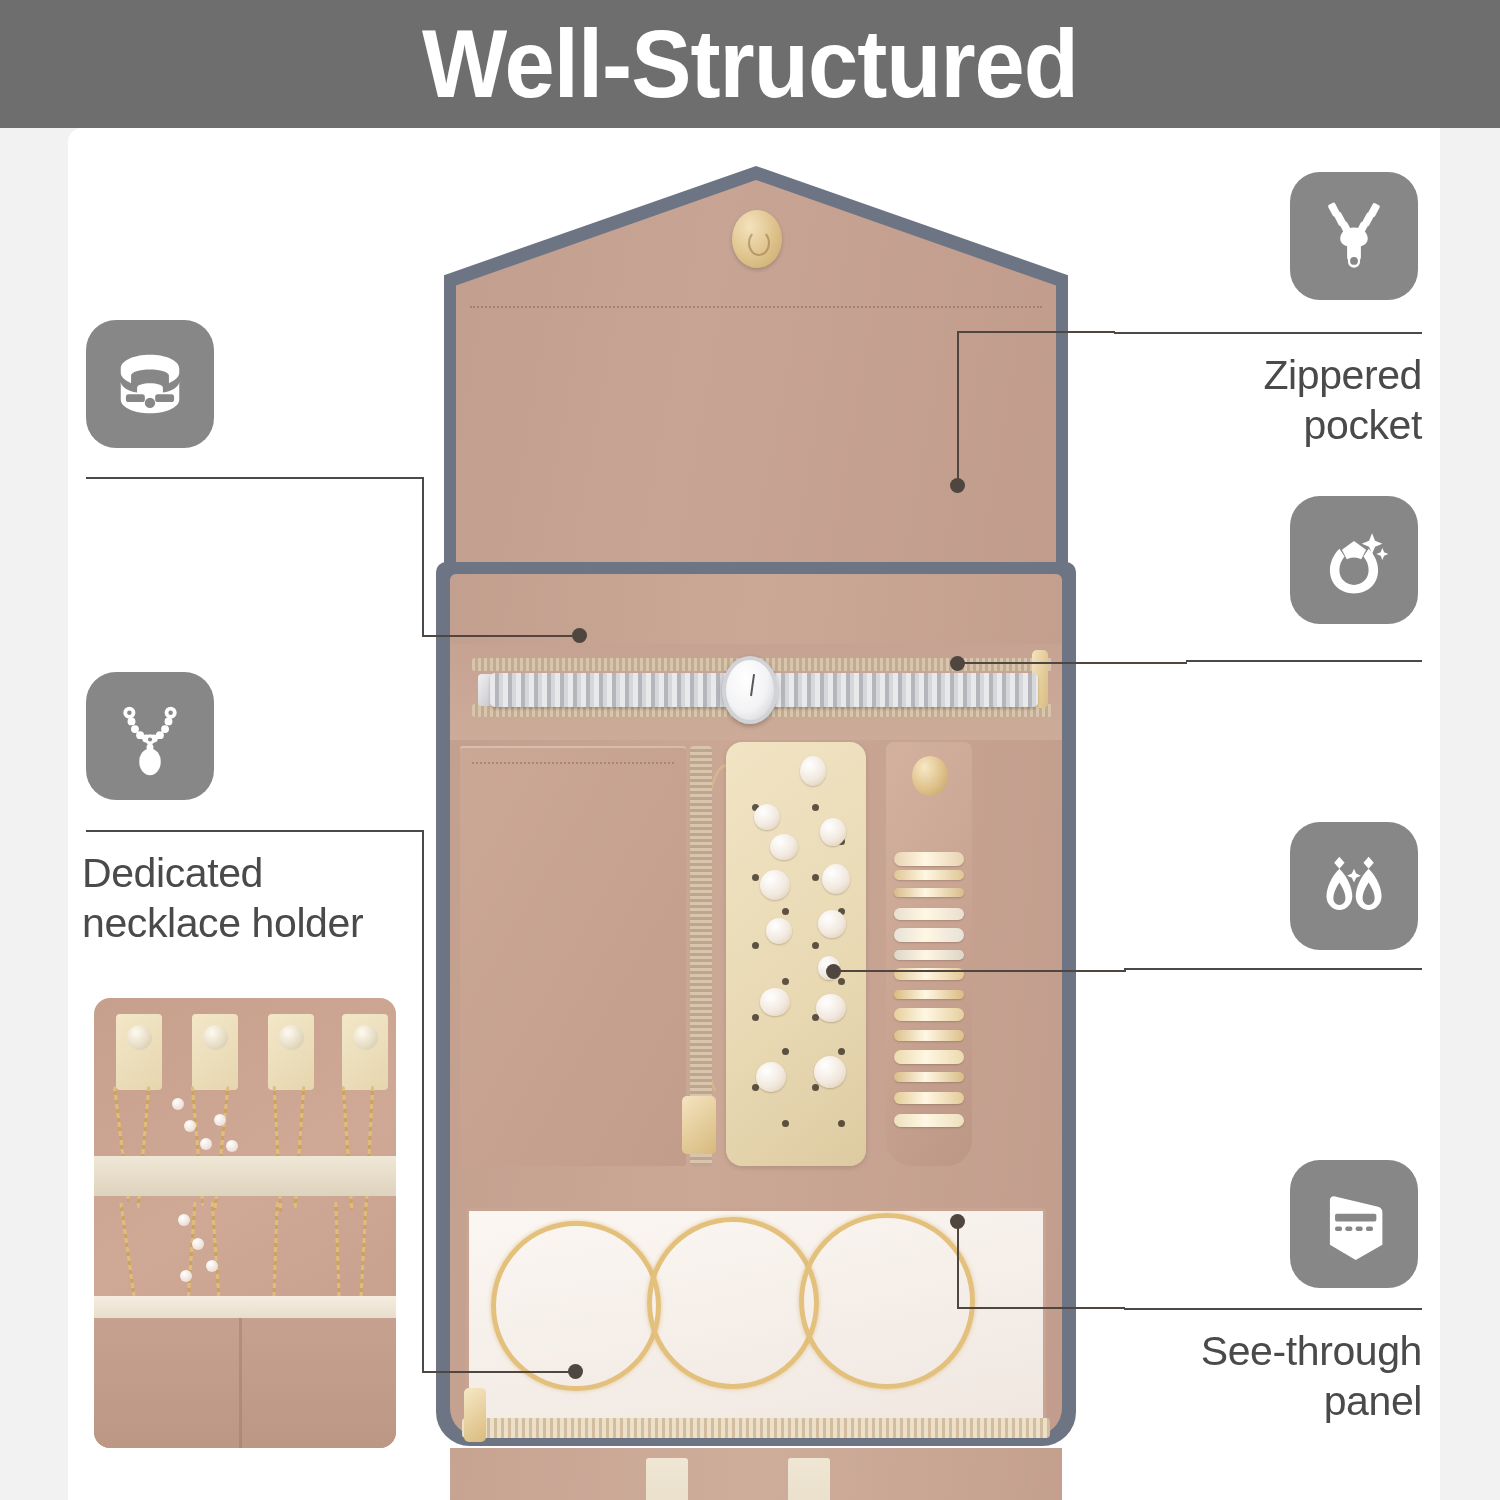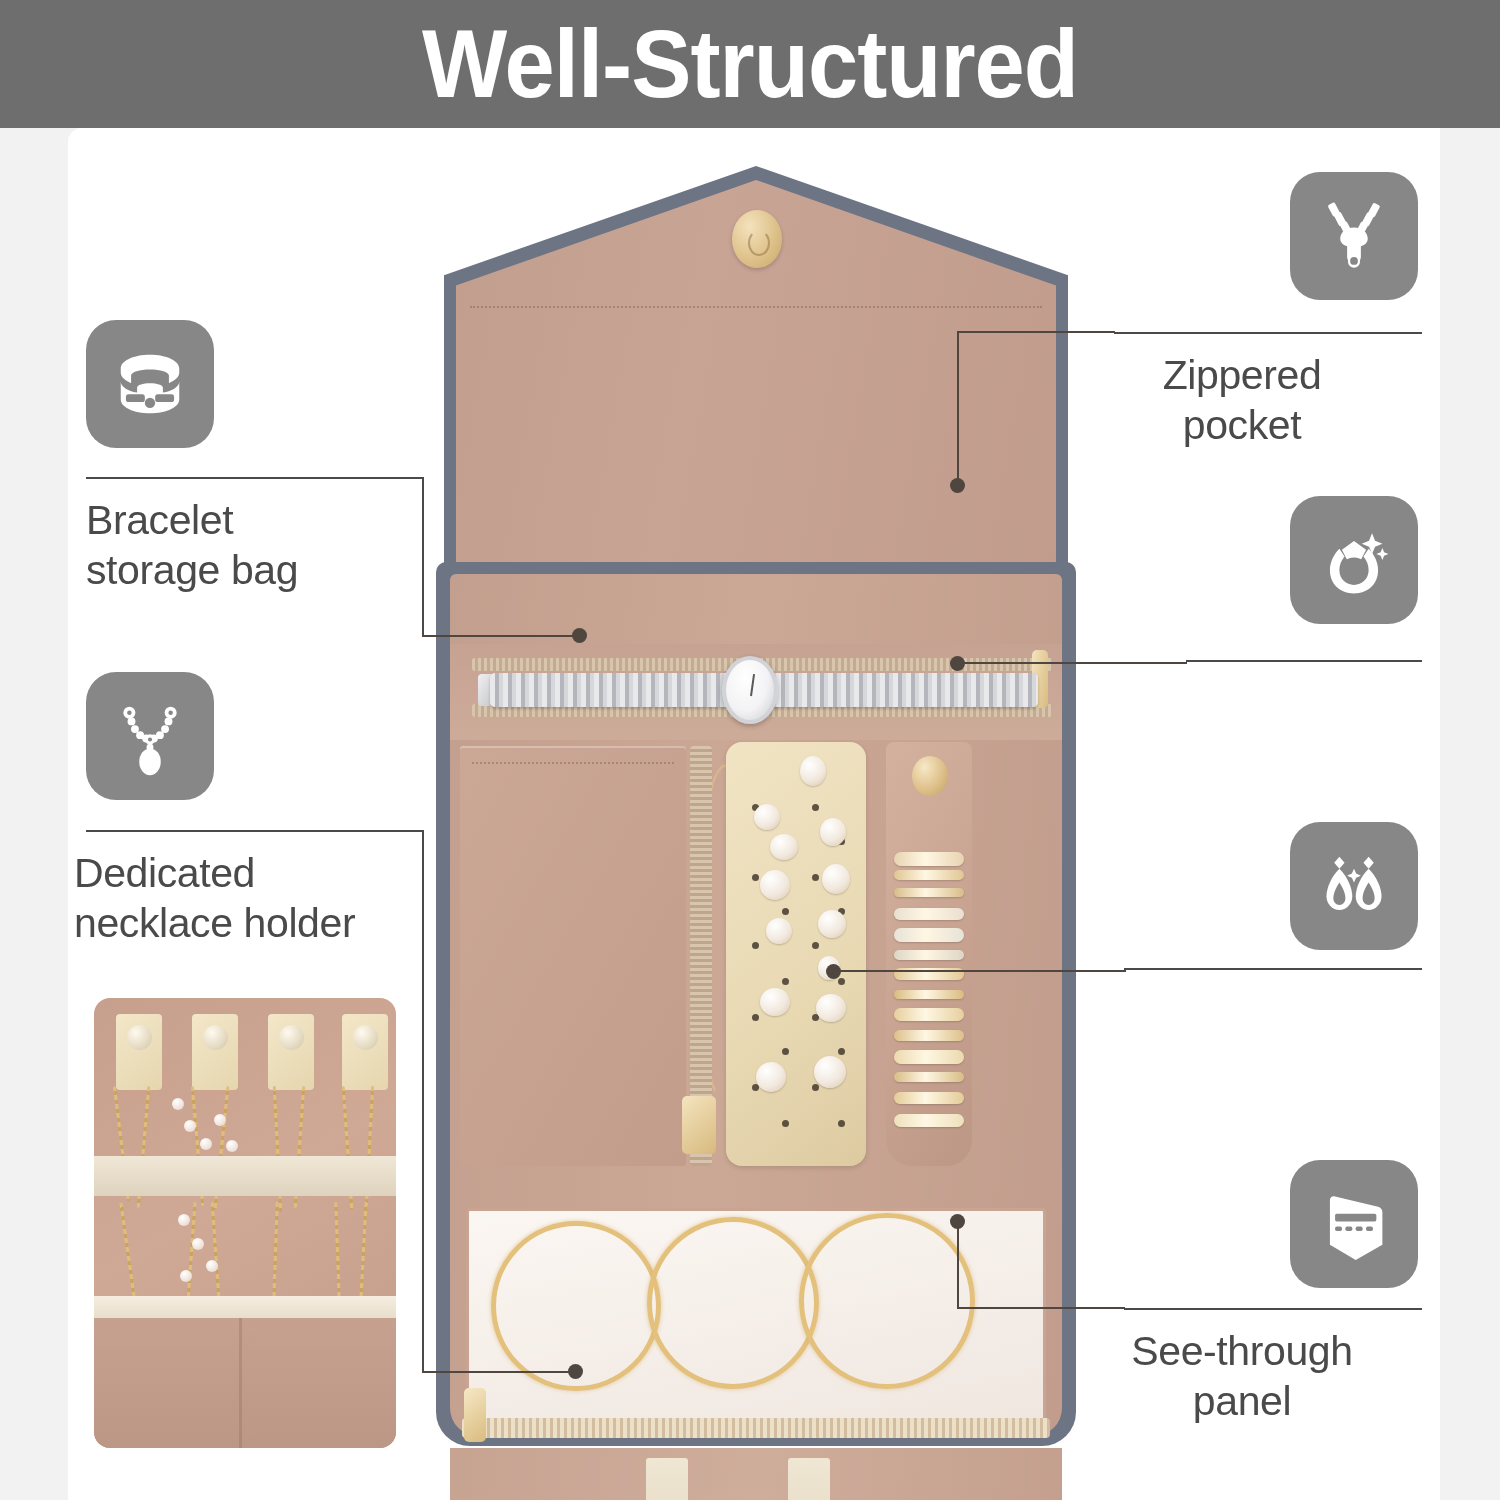--- a/index.html
+++ b/index.html
@@ -49,21 +49,21 @@
   .label {
     position: absolute;
     font-size: 41px;
     color: #4a4a4a;
     line-height: 1.22;
     letter-spacing: -0.4px;
     white-space: pre-line;
     font-weight: 400;
   }
   .label.left  { text-align: left; }
-  .label.right { text-align: center; }
+  .label.right { text-align: right; }
 
   
   .rule {
     position: absolute;
     height: 2px;
     background: #4a4a4a;
   }
   .rule-v {
     position: absolute;
     width: 2px;
@@ -440,22 +440,20 @@
       <path fill="#fff" d="M16 47v21c0 9 15 16 34 16s34-7 34-16V47c0 6-8 11-19 13v-6c0-3-7-5-15-5s-15 2-15 5v6C24 58 16 53 16 47z"></path>
       <rect x="22" y="62" width="22" height="9" rx="3" fill="#878787"></rect>
       <rect x="56" y="62" width="22" height="9" rx="3" fill="#878787"></rect>
       <circle cx="50" cy="72" r="6" fill="#878787"></circle>
     </svg>
   </div>
   <div class="rule" style="left:86px; top:477px; width:338px"></div>
   <div class="rule-v" style="left:422px; top:477px; height:159px"></div>
   <div class="lead-h" style="left:422px; top:635px; width:158px"></div>
   <div class="dot" style="left:572px; top:628px"></div>
-  <div class="label left" style="left:86px; top:495px; width:360px">Bracelet
-storage bag</div>
 
   <div class="tile" style="left:86px; top:672px">
     <svg viewBox="0 0 100 100" aria-hidden="true">
       <g fill="#fff">
         <circle cx="26" cy="23" r="7"></circle>
           <circle cx="74" cy="23" r="7"></circle>
         <circle cx="28.5" cy="33" r="4.6"></circle>
           <circle cx="71.5" cy="33" r="4.6"></circle>
         <circle cx="32.5" cy="42" r="4.6"></circle>
           <circle cx="67.5" cy="42" r="4.6"></circle>
@@ -469,21 +467,21 @@
       </g>
       <circle cx="26" cy="23" r="2.6" fill="#878787"></circle>
       <circle cx="74" cy="23" r="2.6" fill="#878787"></circle>
       <circle cx="50" cy="54" r="2.4" fill="#878787"></circle>
     </svg>
   </div>
   <div class="rule" style="left:86px; top:830px; width:338px"></div>
   <div class="rule-v" style="left:422px; top:830px; height:542px"></div>
   <div class="lead-h" style="left:422px; top:1371px; width:158px"></div>
   <div class="dot" style="left:568px; top:1364px"></div>
-  <div class="label left" style="left:74px; top:848px; width:380px">Dedicated
+  <div class="label left" style="left:82px; top:848px; width:380px">Dedicated
 necklace holder</div>
 
   <div class="tile" style="left:1290px; top:172px">
     <svg viewBox="0 0 100 100" aria-hidden="true">
       <g fill="#fff">
         <rect x="22" y="12" width="9" height="15" rx="2" transform="rotate(-28 26 19)"></rect>
         <rect x="29" y="23" width="9" height="15" rx="2" transform="rotate(-28 33 30)"></rect>
         <rect x="36" y="34" width="9" height="14" rx="2" transform="rotate(-28 40 41)"></rect>
         <rect x="69" y="12" width="9" height="15" rx="2" transform="rotate(28 73 19)"></rect>
         <rect x="62" y="23" width="9" height="15" rx="2" transform="rotate(28 66 30)"></rect>

